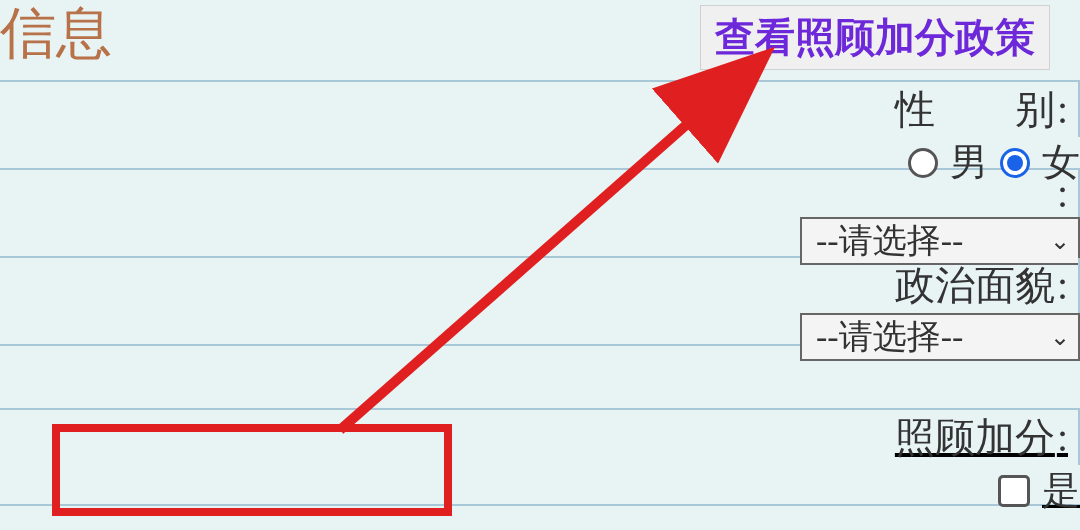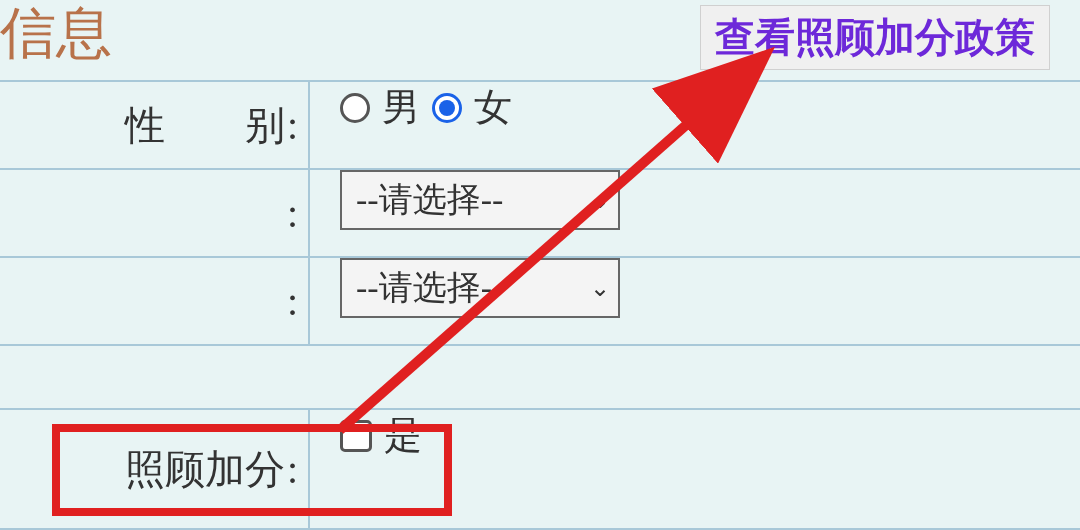--- a/index.html
+++ b/index.html
@@ -32,26 +32,27 @@
       font-size: 40px;
       font-weight: bold;
       font-family: "SimHei", "黑体", sans-serif;
       background: #f0f0f0;
       border: 1px solid #d0d0d0;
       padding: 4px 14px;
       cursor: pointer;
     }
     .form-row {
       display: flex;
-      align-items: flex-start;
+      align-items: flex-end;
       border-bottom: 2px solid #a8c8d8;
       height: 88px;
       padding-left: 30px;
-    }
-    .form-row.tall { height: 120px; }
+      flex-direction: column;
+    }
+    .form-row.tall { height: 96px; text-decoration: underline; }
     .label-cell {
       width: 280px;
       font-size: 40px;
       color: #333;
       text-align: right;
       padding-right: 10px;
       border-right: 2px solid #a8c8d8;
       height: 100%;
       display: flex;
       align-items: center;
@@ -85,21 +86,21 @@
       position: absolute;
       top: 4px; left: 4px; right: 4px; bottom: 4px;
       background: #1a62e8;
       border-radius: 50%;
     }
     .select-box {
       display: inline-flex;
       align-items: center;
       background: #f4f4f4;
       border: 2px solid #666;
-      height: 60px;
+      height: 48px;
       padding: 0 8px 0 14px;
       font-size: 34px;
       min-width: 280px;
       justify-content: space-between;
       cursor: pointer;
     }
     .select-box .caret {
       font-size: 24px;
       margin-left: 24px;
     }
@@ -160,20 +161,21 @@
   <div class="value-cell">
     <div class="select-box">
       <span>--请选择--</span>
       <span class="caret">⌄</span>
     </div>
   </div>
 </div>
 
 <div class="form-row">
   <div class="label-cell">
+    <span>政治面貌</span>
       <span class="label-colon">:</span>
   </div>
   <div class="value-cell">
     <div class="select-box">
       <span>--请选择--</span>
       <span class="caret">⌄</span>
     </div>
   </div>
 </div>
 

